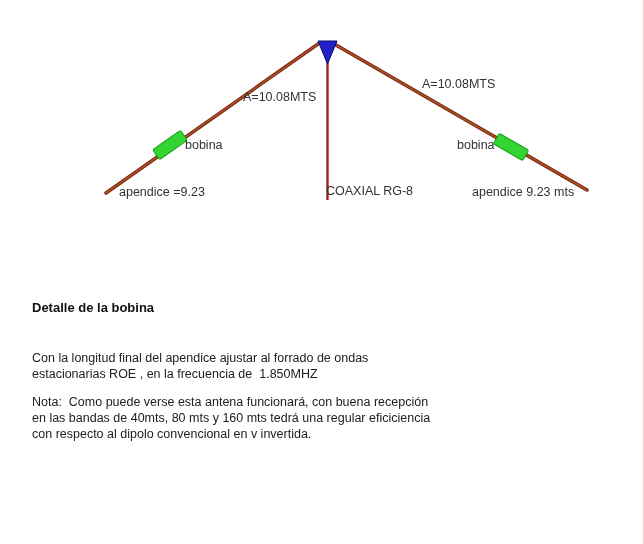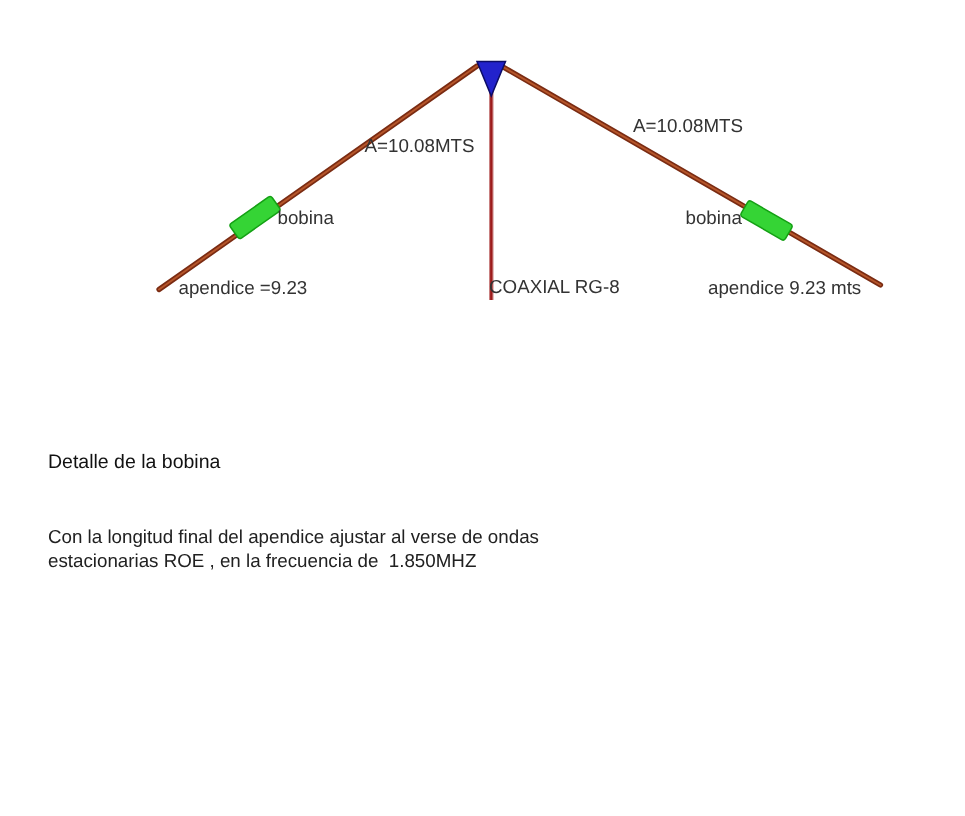--- a/index.html
+++ b/index.html
@@ -32,21 +32,21 @@
     top: 300px;
     width: 460px;
     color: #212121;
     font-size: 12.5px;
     line-height: 16px;
   }
   .detail h3 {
     margin: 0 0 34px 0;
     font-size: 13px;
     line-height: 16px;
-    font-weight: normal;
+    font-weight: bold;
     color: #111111;
   }
   .detail p {
     margin: 0;
     white-space: pre-wrap;
   }
   .detail p.p1 { margin-bottom: 12px; }
   .detail p.p2 { margin-bottom: 15px; }
   .detail p.p3 { margin-bottom: 12px; }
 </style>
@@ -80,17 +80,20 @@
     <text class="dlabel" x="422" y="88" fill="#333333">A=10.08MTS</text>
     <text class="dlabel" x="185" y="149" fill="#333333">bobina</text>
     <text class="dlabel" x="457" y="149" fill="#333333">bobina</text>
     <text class="dlabel" x="119" y="196" fill="#333333">apendice =9.23</text>
     <text class="dlabel" x="326" y="195" fill="#333333">COAXIAL RG-8</text>
     <text class="dlabel" x="472" y="196" fill="#333333">apendice 9.23 mts</text>
   </svg>
 
   <div class="detail">
     <h3>Detalle de la bobina</h3>
-    <p class="p3">Con la longitud final del apendice ajustar al verse de ondas
+    <p class="p3">Con la longitud final del apendice ajustar al forrado de ondas
 estacionarias ROE , en la frecuencia de  1.850MHZ</p>
+    <p class="p4">Nota:  Como puede verse esta antena funcionará, con buena recepción
+en las bandas de 40mts, 80 mts y 160 mts tedrá una regular eficiciencia
+con respecto al dipolo convencional en v invertida.</p>
   </div>
 
 </div>
 
 </body></html>

